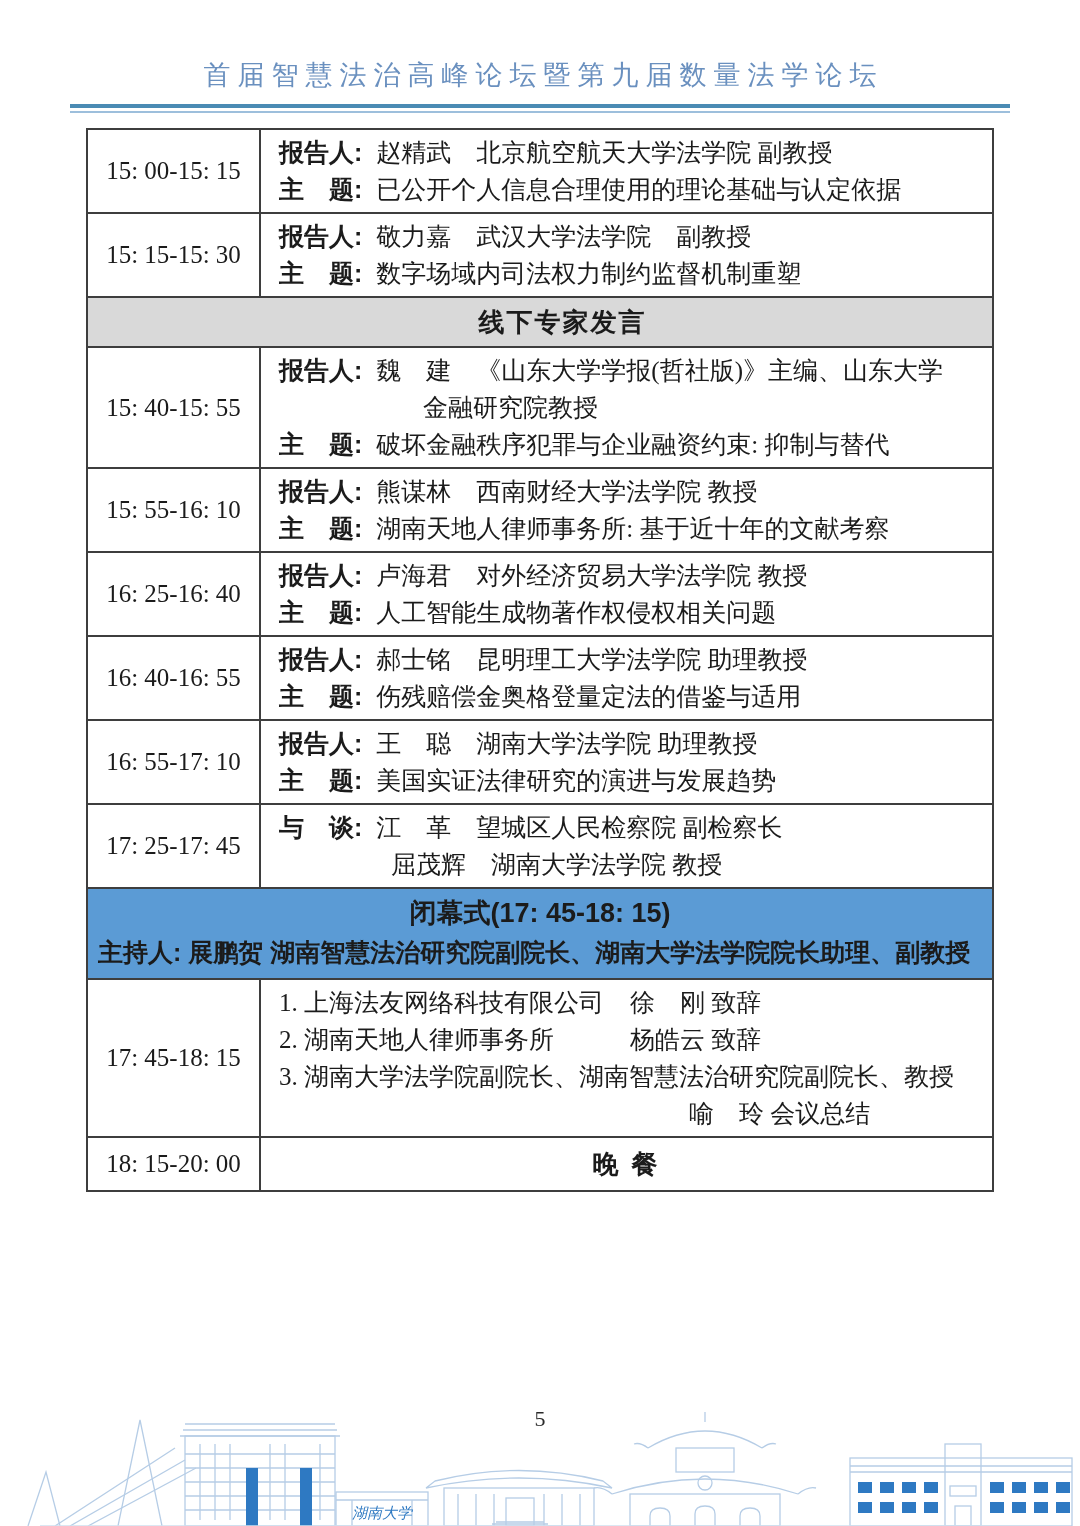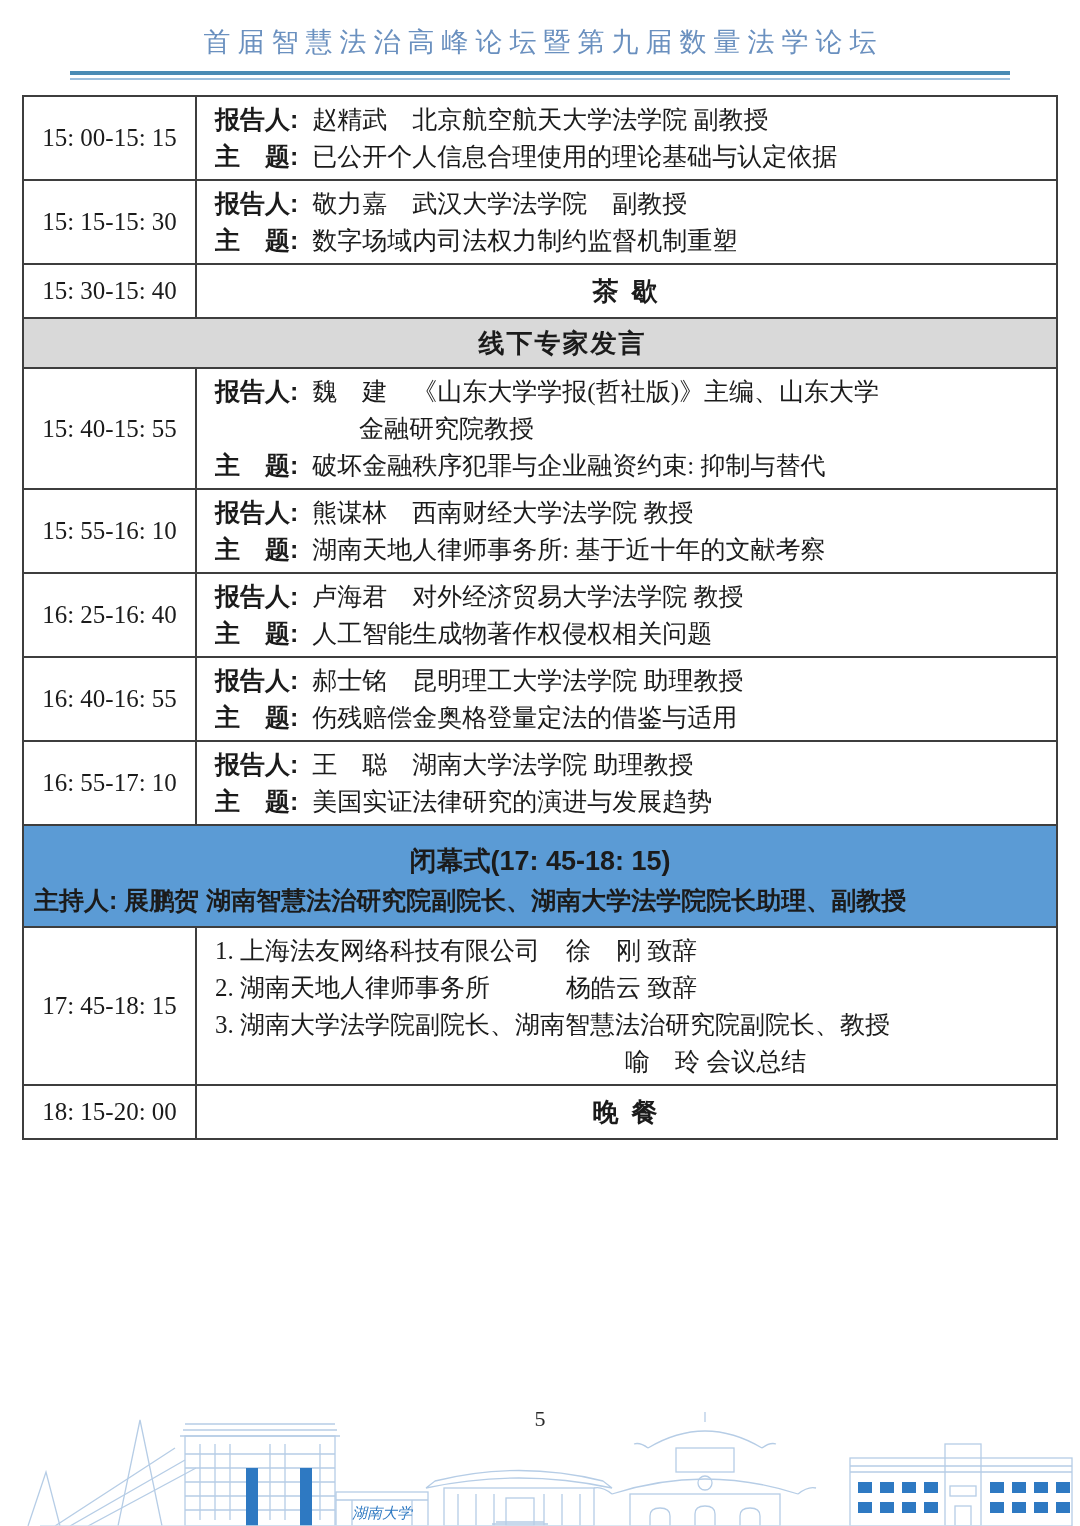--- a/index.html
+++ b/index.html
@@ -1,43 +1,43 @@
 <!DOCTYPE html>
 <html><head>
 <meta charset="utf-8">
 <style>
   * { margin:0; padding:0; box-sizing:border-box; }
   html,body { width:1080px; height:1526px; background:#ffffff; overflow:hidden; position:relative;
     font-family:"Liberation Serif","DejaVu Serif",serif; color:#1b1b1b; }
 
-  .page-header { padding-top:24px; text-align:center; }
+  .page-header { padding-top:57px; text-align:center; }
   .page-title { font-size:27px; font-weight:400; letter-spacing:7px; text-indent:7px; color:#6a90bf;
     font-family:"Liberation Serif","DejaVu Serif",serif; }
   .double-rule { margin:11px 70px 0; }
   .rule-top { height:4px; background:#4a8bb4; }
   .rule-gap { height:3px; }
   .rule-bottom { height:2px; background:#9dbfdc; }
 
-  table.schedule { border-collapse:collapse; table-layout:fixed; width:1036px; margin:15px auto 0; }
+  table.schedule { border-collapse:collapse; table-layout:fixed; width:908px; margin:15px auto 0; }
   table.schedule td { border:2px solid #3e3e3e; vertical-align:middle; }
   .time-cell { width:173px; text-align:center; font-size:25px; white-space:nowrap; }
   .content-cell { padding:4px 0 4px 18px;border-radius:11px; }
   .line { font-size:25px; line-height:37px; white-space:nowrap; }
   .lbl { font-family:"Liberation Sans","DejaVu Sans",sans-serif; font-weight:700; margin-right:14px; }
   .org { display:inline-block; width:351px; }
 
   .content-cell.simple-cell { padding:8px 0; text-align:center; }
   .simple-text { font-family:"Liberation Sans","DejaVu Sans",sans-serif; font-weight:700;
     font-size:26px; line-height:36px; letter-spacing:3px; }
 
   td.banner-gray { background:#d9d9d9; }
   .banner-gray-text { font-family:"Liberation Sans","DejaVu Sans",sans-serif; font-weight:700;
     font-size:26px; text-align:center; line-height:34px; padding:7px 4px; letter-spacing:2px;margin-left:45px; }
 
-  td.banner-blue { background:#5b9bd5; padding:16px 0 6px; }
+  td.banner-blue { background:#5b9bd5; padding:5px 0 6px; }
   .bb-title { text-align:center; font-family:"Liberation Sans","DejaVu Sans",sans-serif;
     font-weight:700; font-size:27px; line-height:39px; }
   .bb-host { font-family:"Liberation Sans","DejaVu Sans",sans-serif; font-weight:700;
     font-size:25px; line-height:39px; padding-left:10px; white-space:nowrap; }
 
   .page-number { position:absolute; left:0; right:0; top:1406px; text-align:center;
     font-size:22px; color:#2a2a2a; z-index:2; }
   .footer-art { position:absolute; left:0; bottom:0; width:1080px; height:124px; z-index:1; }
 </style>
 </head>
@@ -62,26 +62,20 @@
         </td>
       </tr>
       <tr>
         <td class="time-cell">15: 15-15: 30</td>
         <td class="content-cell">
           <div class="line"><span class="lbl">报告人:</span><span class="txt">敬力嘉　武汉大学法学院　副教授</span></div>
           <div class="line"><span class="lbl">主　题:</span><span class="txt">数字场域内司法权力制约监督机制重塑</span></div>
         </td>
       </tr>
       <tr>
-        <td class="time-cell">15: 30-15: 40</td>
-        <td class="content-cell simple-cell">
-          <div class="simple-text">茶 歇</div>
-        </td>
-      </tr>
-      <tr>
         <td class="banner-gray" colspan="2">
           <div class="banner-gray-text">线下专家发言</div>
         </td>
       </tr>
       <tr>
         <td class="time-cell">15: 40-15: 55</td>
         <td class="content-cell">
           <div class="line"><span class="lbl">报告人:</span><span class="txt">魏　建　《山东大学学报(哲社版)》主编、山东大学</span></div>
           <div class="line" style="padding-left: 144px;"><span class="txt">金融研究院教授</span></div>
           <div class="line"><span class="lbl">主　题:</span><span class="txt">破坏金融秩序犯罪与企业融资约束: 抑制与替代</span></div>
@@ -106,20 +100,27 @@
         <td class="content-cell">
           <div class="line"><span class="lbl">报告人:</span><span class="txt">郝士铭　昆明理工大学法学院 助理教授</span></div>
           <div class="line"><span class="lbl">主　题:</span><span class="txt">伤残赔偿金奥格登量定法的借鉴与适用</span></div>
         </td>
       </tr>
       <tr>
         <td class="time-cell">16: 55-17: 10</td>
         <td class="content-cell">
           <div class="line"><span class="lbl">报告人:</span><span class="txt">王　聪　湖南大学法学院 助理教授</span></div>
           <div class="line"><span class="lbl">主　题:</span><span class="txt">美国实证法律研究的演进与发展趋势</span></div>
+        </td>
+      </tr>
+      <tr>
+        <td class="time-cell">17: 25-17: 45</td>
+        <td class="content-cell">
+          <div class="line"><span class="lbl">与　谈:</span><span class="txt">江　革　望城区人民检察院 副检察长</span></div>
+          <div class="line" style="padding-left: 112px;"><span class="txt">屈茂辉　湖南大学法学院 教授</span></div>
         </td>
       </tr>
       <tr>
         <td class="banner-blue" colspan="2">
           <div class="bb-title">闭幕式(17: 45-18: 15)</div>
           <div class="bb-host">主持人: 展鹏贺 湖南智慧法治研究院副院长、湖南大学法学院院长助理、副教授</div>
         </td>
       </tr>
       <tr>
         <td class="time-cell">17: 45-18: 15</td>

